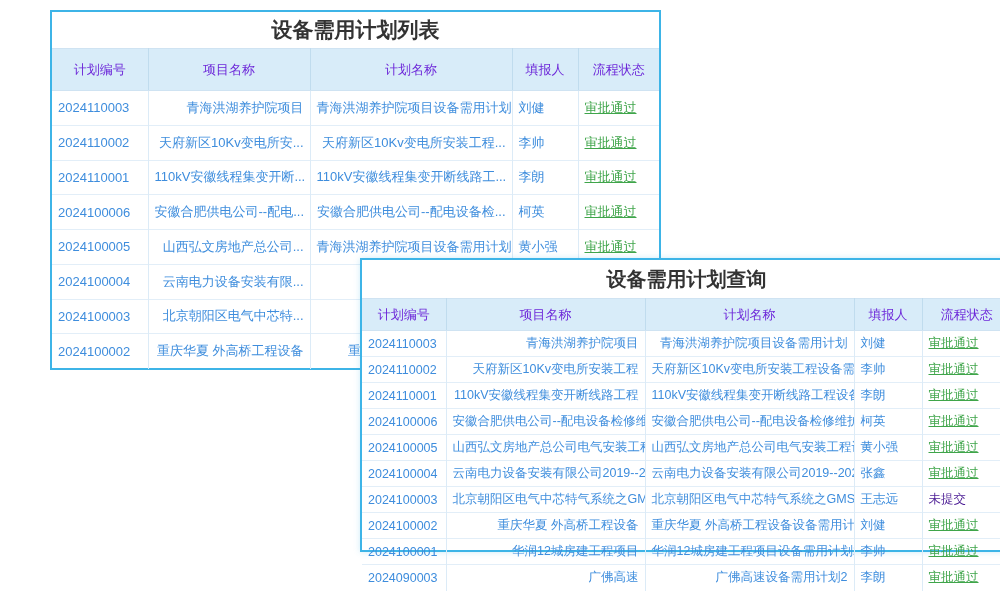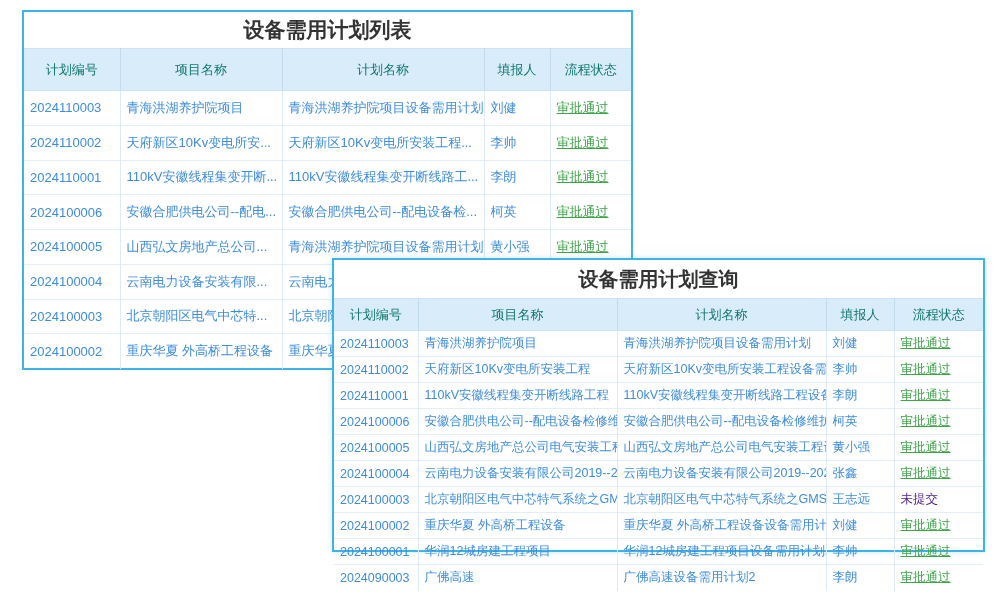--- a/index.html
+++ b/index.html
@@ -6,50 +6,51 @@
   body{
     width:1000px;height:600px;position:relative;overflow:hidden;
     background:#ffffff;
     font-family:"Liberation Sans","DejaVu Sans",sans-serif;
   }
   .panel{
     position:absolute;
     background:#ffffff;
     border:2px solid #3db4e7;
     box-sizing:border-box;
+    margin-left:28px;
   }
   .panel-list{left:22px;top:10px;width:611px;height:360px;z-index:1;}
   .panel-query{left:332px;top:258px;width:653px;height:294px;z-index:2;box-shadow:0 0 6px rgba(61,180,231,0.25);}
   .panel-title{
     text-align:center;font-weight:bold;color:#333333;
     display:flex;align-items:center;justify-content:center;
   }
   .panel-list .panel-title{height:36px;font-size:21px;}
   .panel-query .panel-title{height:38px;font-size:20px;}
   table{width:100%;border-collapse:collapse;table-layout:fixed;}
   th,td{
     padding:0 6px;overflow:hidden;white-space:nowrap;box-sizing:border-box;
   }
   thead th{
-    background:#d8ecf9;color:#0f766e;font-weight:normal;text-align:center;
+    background:#d8ecf9;color:#6d28d9;font-weight:normal;text-align:center;
     border-top:1px solid #cfe3f2;border-bottom:1px solid #cfe3f2;
     border-right:1px solid #c0dcee;
   }
   thead th:last-child{border-right:none;}
   tbody td{
     color:#3e8ddd;border-top:1px solid #e2eef8;border-right:1px solid #dcebf7;
   }
   tbody tr:first-child td{border-top:none;}
   tbody td:last-child{border-right:none;}
   .panel-list th{height:42px;font-size:13px;}
   .panel-list td{height:34.75px;font-size:13px;}
   .panel-query th{height:32px;font-size:13px;}
   .panel-query td{height:26px;font-size:12.5px;}
   td.col-id{text-align:left;}
-  td.col-project,td.col-plan{text-align:left;}
+  td.col-project,td.col-plan{text-align:right;}
   td.col-reporter{text-align:left;}
   td.col-status{}
   .status-approved{color:#3fa54a;text-decoration:underline;cursor:pointer;}
   .status-unsubmitted{color:#4c1d95;text-decoration:none;}
 </style>
 </head>
 <body>
 
 <div class="panel panel-list">
   <div class="panel-title">设备需用计划列表</div>

